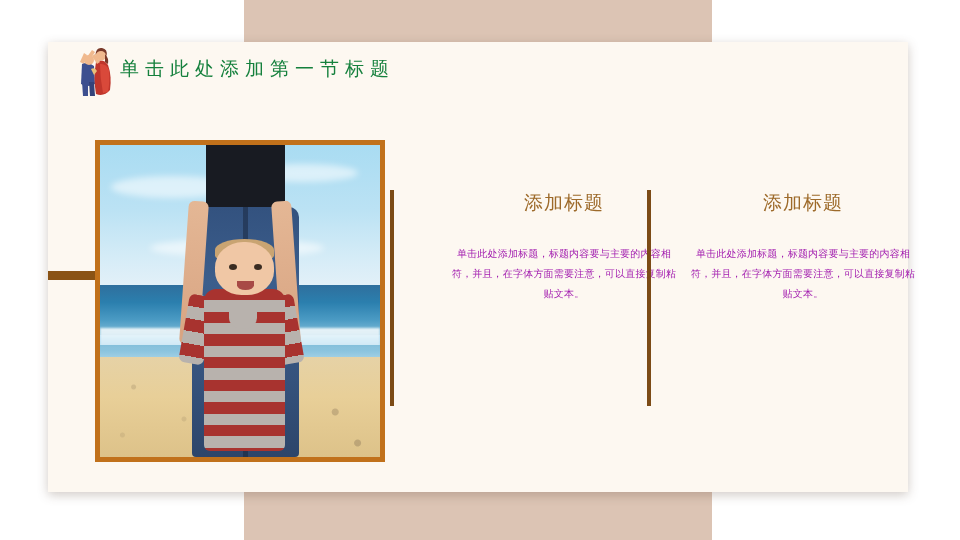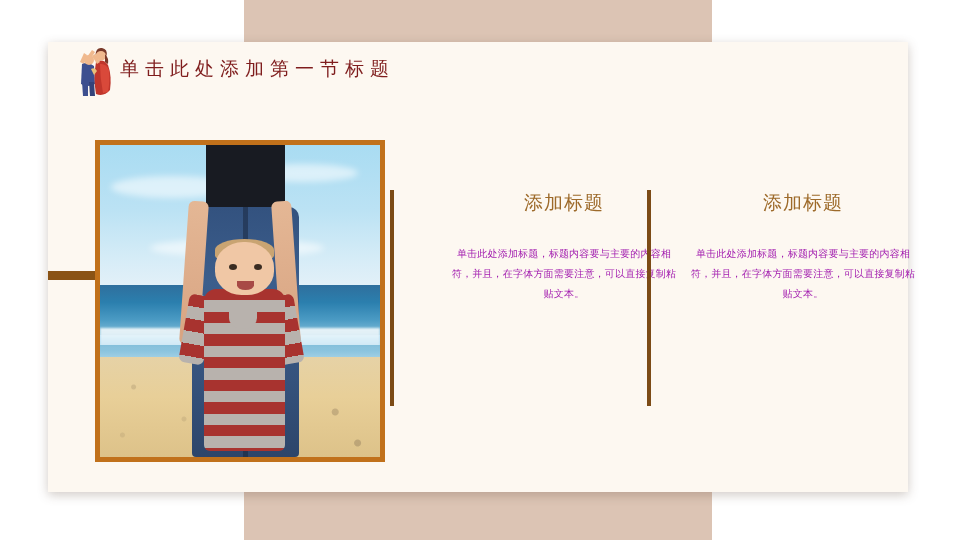--- a/index.html
+++ b/index.html
@@ -28,21 +28,21 @@
     position:absolute; left:0; top:0; width:100%; height:62px;
     display:flex; align-items:center;
   }
   .hdr-icon {
     position:absolute; left:22px; top:2px;
     width:52px; height:56px;
   }
   .hdr-title {
     position:absolute; left:72px; top:14px;
     font-size:19px; letter-spacing:6px; font-weight:400;
-    color:#7f1d1d;
+    color:#15803d;
     white-space:nowrap;
   }
   
   .photo-frame {
     position:absolute; left:47px; top:98px; width:290px; height:322px;
     border:5px solid #c1711b;
     background:#9fd3ef;
     overflow:hidden;
   }
   .photo { position:absolute; inset:0; overflow:hidden; }

